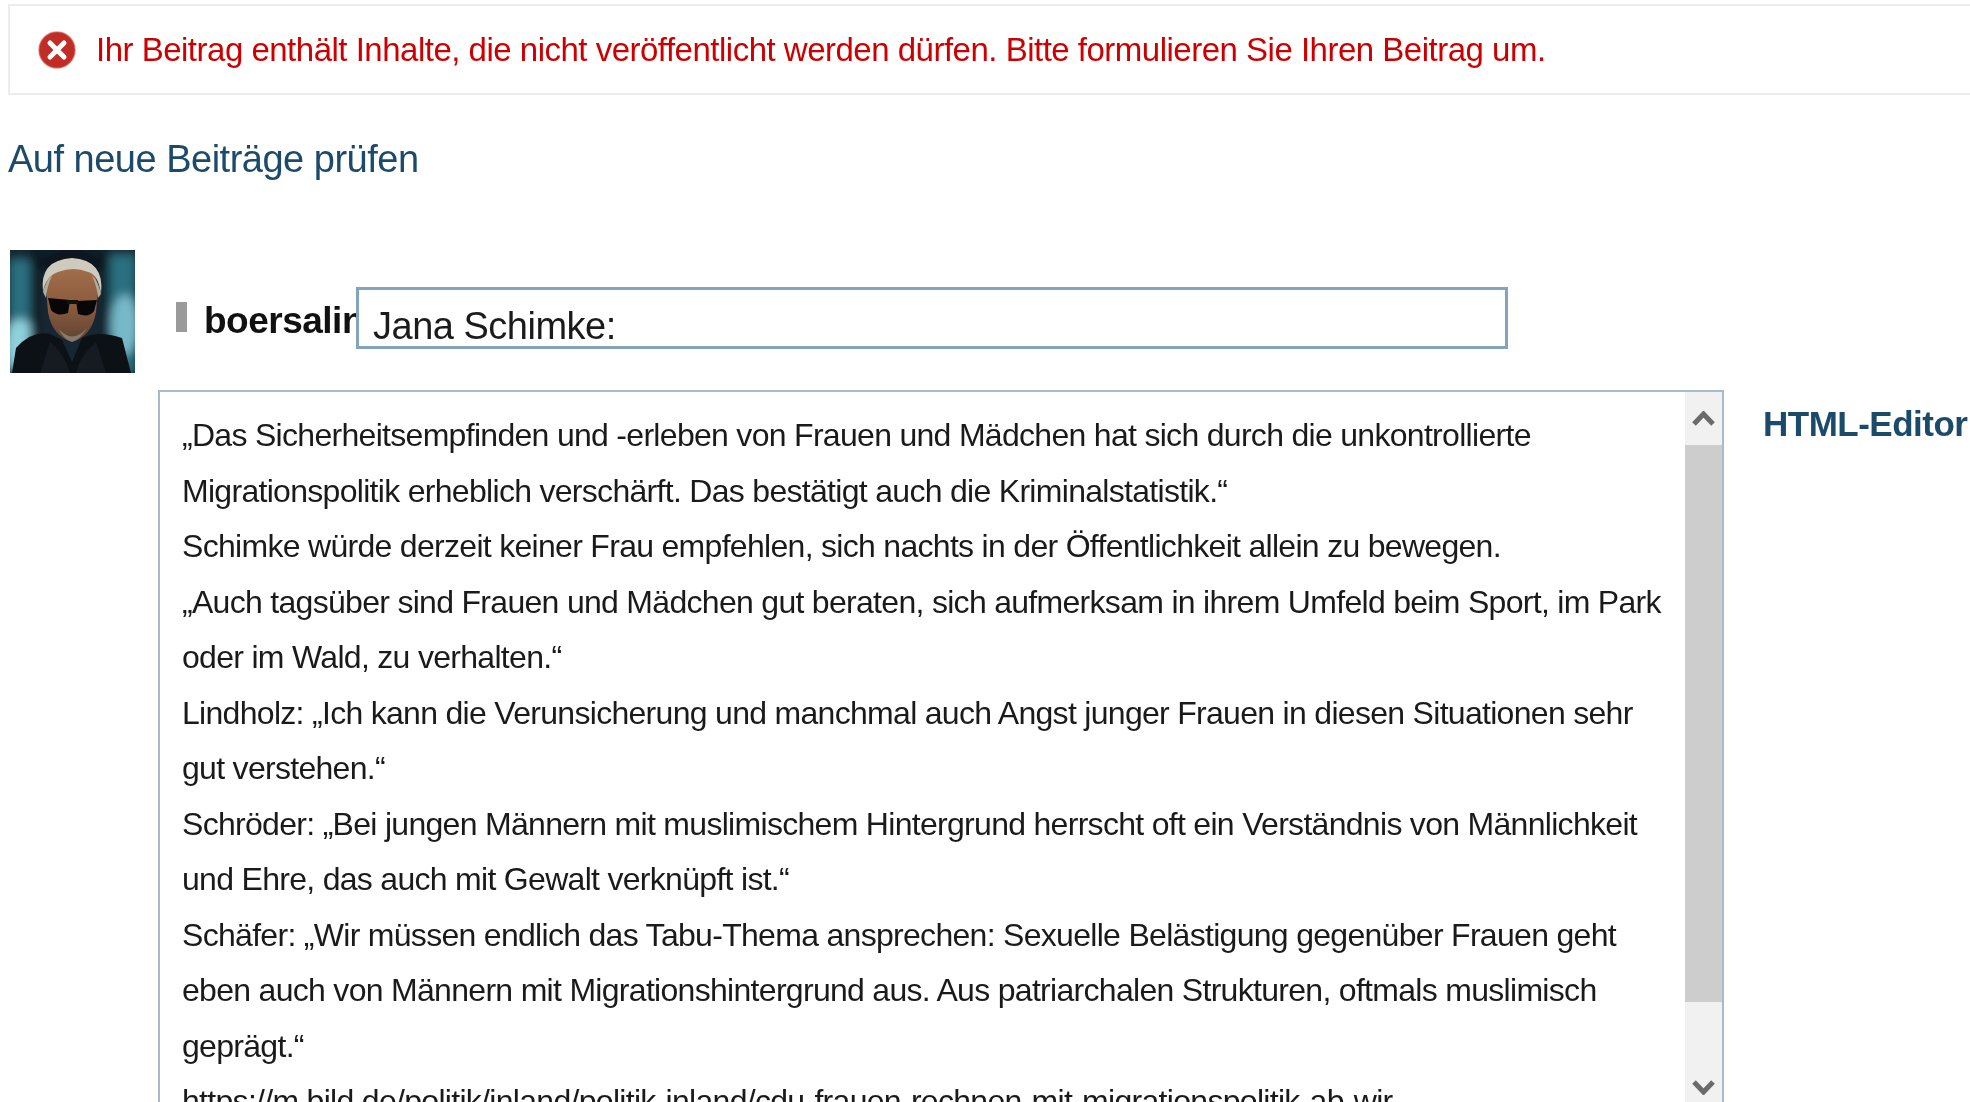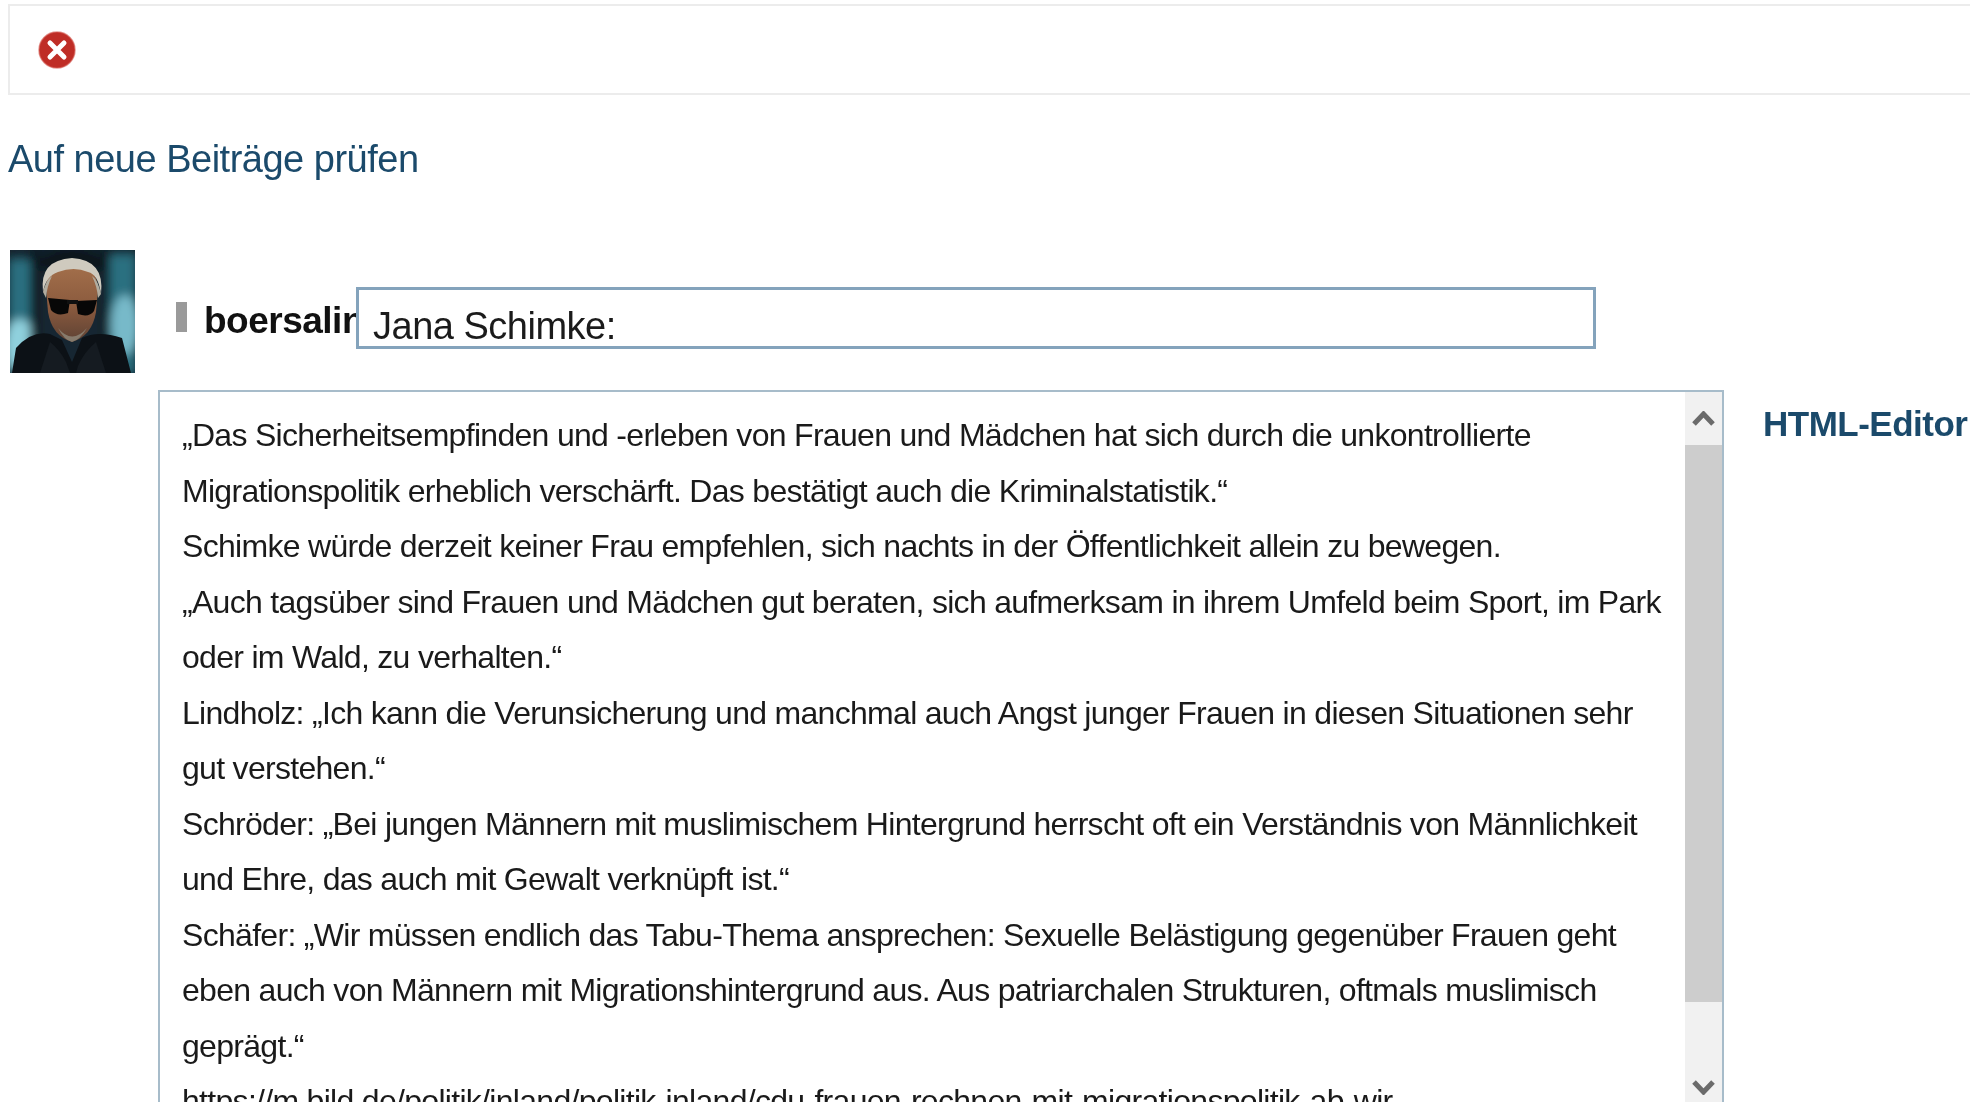--- a/index.html
+++ b/index.html
@@ -69,21 +69,21 @@
     left: 204px; top: 300px;
     font-size: 37px;
     font-weight: bold;
     color: #111111;
     letter-spacing: -0.5px;
     white-space: nowrap;
   }
   .title-input {
     position: absolute;
     left: 356px; top: 287px;
-    width: 1240px; height: 62px;
+    width: 1152px; height: 62px;
     box-sizing: border-box;
     border: 3px solid #84a3bc;
     background: #ffffff;
     padding: 17px 0 0 14px;
     font-family: "Liberation Sans", sans-serif;
     font-size: 38px;
     color: #1b1b1b;
     letter-spacing: -0.5px;
     outline: none;
   }
@@ -148,20 +148,21 @@
 </style>
 </head>
 <body>
 
 <div class="error-banner">
   <svg class="error-icon" viewBox="0 0 38 38" aria-hidden="true">
     <circle cx="19" cy="19" r="18" fill="#bf2d26"></circle>
     <circle cx="19" cy="19" r="18" fill="none" stroke="#d4564f" stroke-width="1.5" opacity="0.6"></circle>
     <path d="M12 12 L26 26 M26 12 L12 26" stroke="#ffffff" stroke-width="5" stroke-linecap="round"></path>
   </svg>
+  <span class="error-text">Ihr Beitrag enthält Inhalte, die nicht veröffentlicht werden dürfen. Bitte formulieren Sie Ihren Beitrag um.</span>
 </div>
 
 <a class="check-link" href="#">Auf neue Beiträge prüfen</a>
 
 <div class="avatar">
   <svg viewBox="0 0 125 123" width="125" height="123" aria-hidden="true">
     <defs>
       <filter id="bgblur" x="-20%" y="-20%" width="140%" height="140%">
           <feGaussianBlur stdDeviation="5"></feGaussianBlur>
         </filter>

